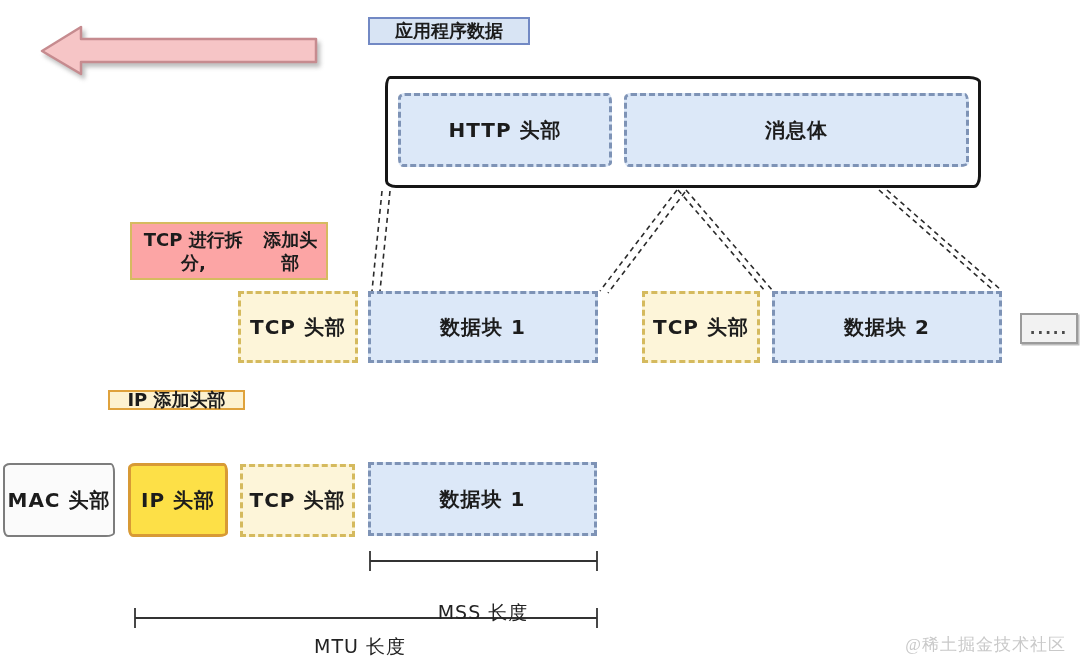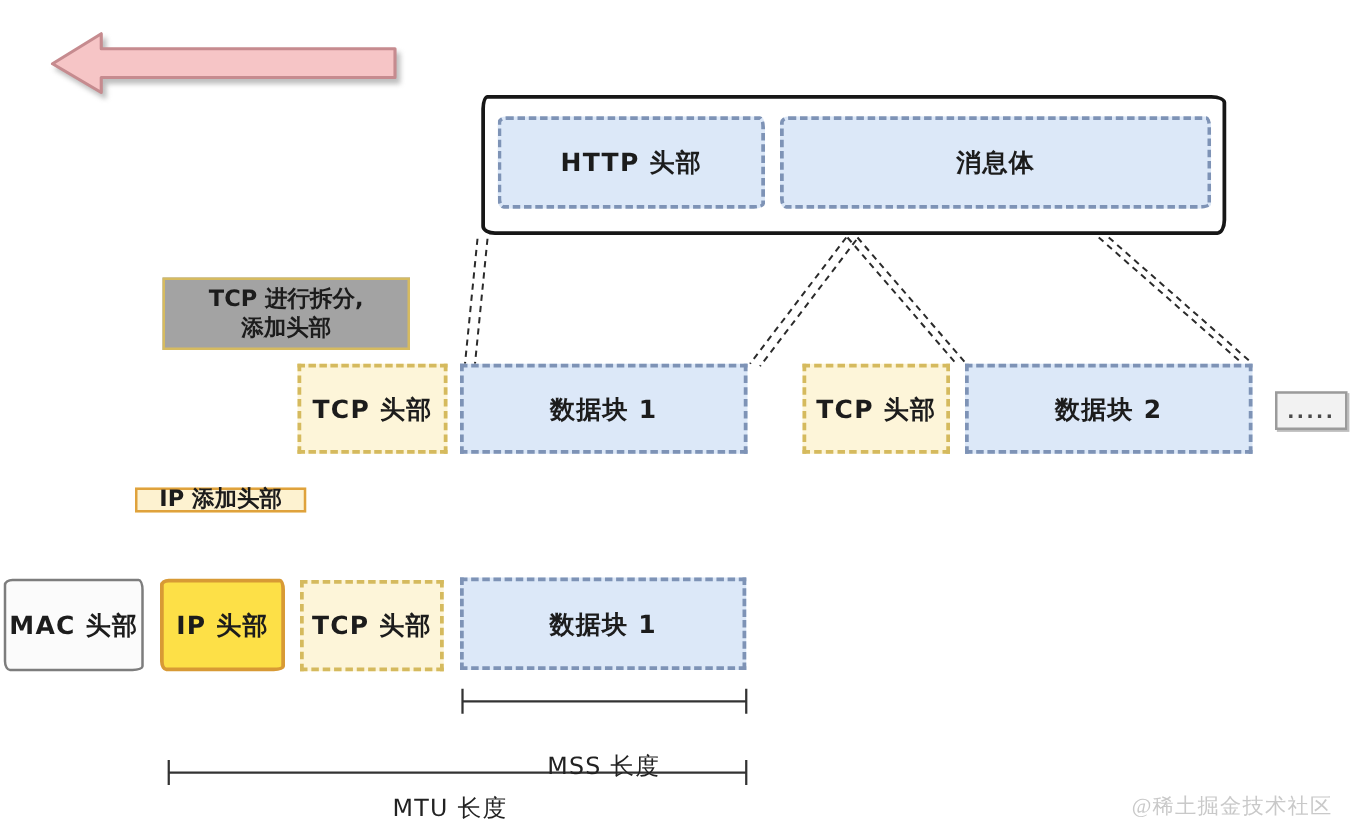--- a/index.html
+++ b/index.html
@@ -20,21 +20,21 @@
     border-radius:5px 12px 7px 11px / 11px 6px 12px 7px;z-index:2;
   }
   .bluefill{background:#dce8f8;border:3px dashed #7e93b6;}
   .yellowfill{background:#fdf5d9;border:3px dashed #d5ba5e;}
   .label{
     display:flex;align-items:center;justify-content:center;
     font-size:18px;font-weight:600;color:#1c1c1c;z-index:2;text-align:center;line-height:1.3;
   }
   .label-pink{background:#f2b7b9;border:2px solid #5a3a3c;}
   .label-blue{background:#d8e4f4;border:2px solid #7289c4;}
-  .label-yellow{background:#a3a3a3;border:2px solid #d6bb60;flex-direction:column;}
+  .label-yellow{background:#fca5a5;border:2px solid #d6bb60;flex-direction:row;}
   .label-cream{background:#fdf2d0;border:2px solid #dfa23c;}
   .macbox{background:#fbfbfb;border:2.5px solid #7d7d7d;}
   .ipbox{background:#fde047;border:3px solid #d89a35;}
   .morebox{
     background:#f2f2f2;border:2px solid #9b9b9b;box-shadow:1.5px 1.5px 0 #bdbdbd;
     font-size:15px;font-weight:bold;color:#4a4a4a;letter-spacing:2px;z-index:2;
     display:flex;align-items:center;justify-content:center;
   }
   .measure{
     font-size:19px;color:#222;z-index:2;text-align:center;font-weight:500;letter-spacing:1px;
@@ -73,20 +73,21 @@
     </g>
 
     <g stroke="#333" stroke-width="1.8" fill="none">
       <line x1="135" y1="608" x2="135" y2="628"></line>
       <line x1="135" y1="618" x2="597" y2="618"></line>
       <line x1="597" y1="608" x2="597" y2="628"></line>
     </g>
   </svg>
 
 
+  <div class="abs label label-blue" style="left:368px;top:17px;width:162px;height:28px;">应用程序数据</div>
 
   <div class="abs bigbox" style="left:385px;top:76px;width:596px;height:112px;">
     <div class="abs box bluefill sketchy" style="left:10px;top:14px;width:214px;height:74px;">HTTP 头部</div>
     <div class="abs box bluefill sketchy" style="left:236px;top:14px;width:345px;height:74px;">消息体</div>
   </div>
 
   <div class="abs label label-yellow" style="left:130px;top:222px;width:198px;height:58px;">
     <div>TCP 进行拆分,</div>
     <div>添加头部</div>
   </div>

